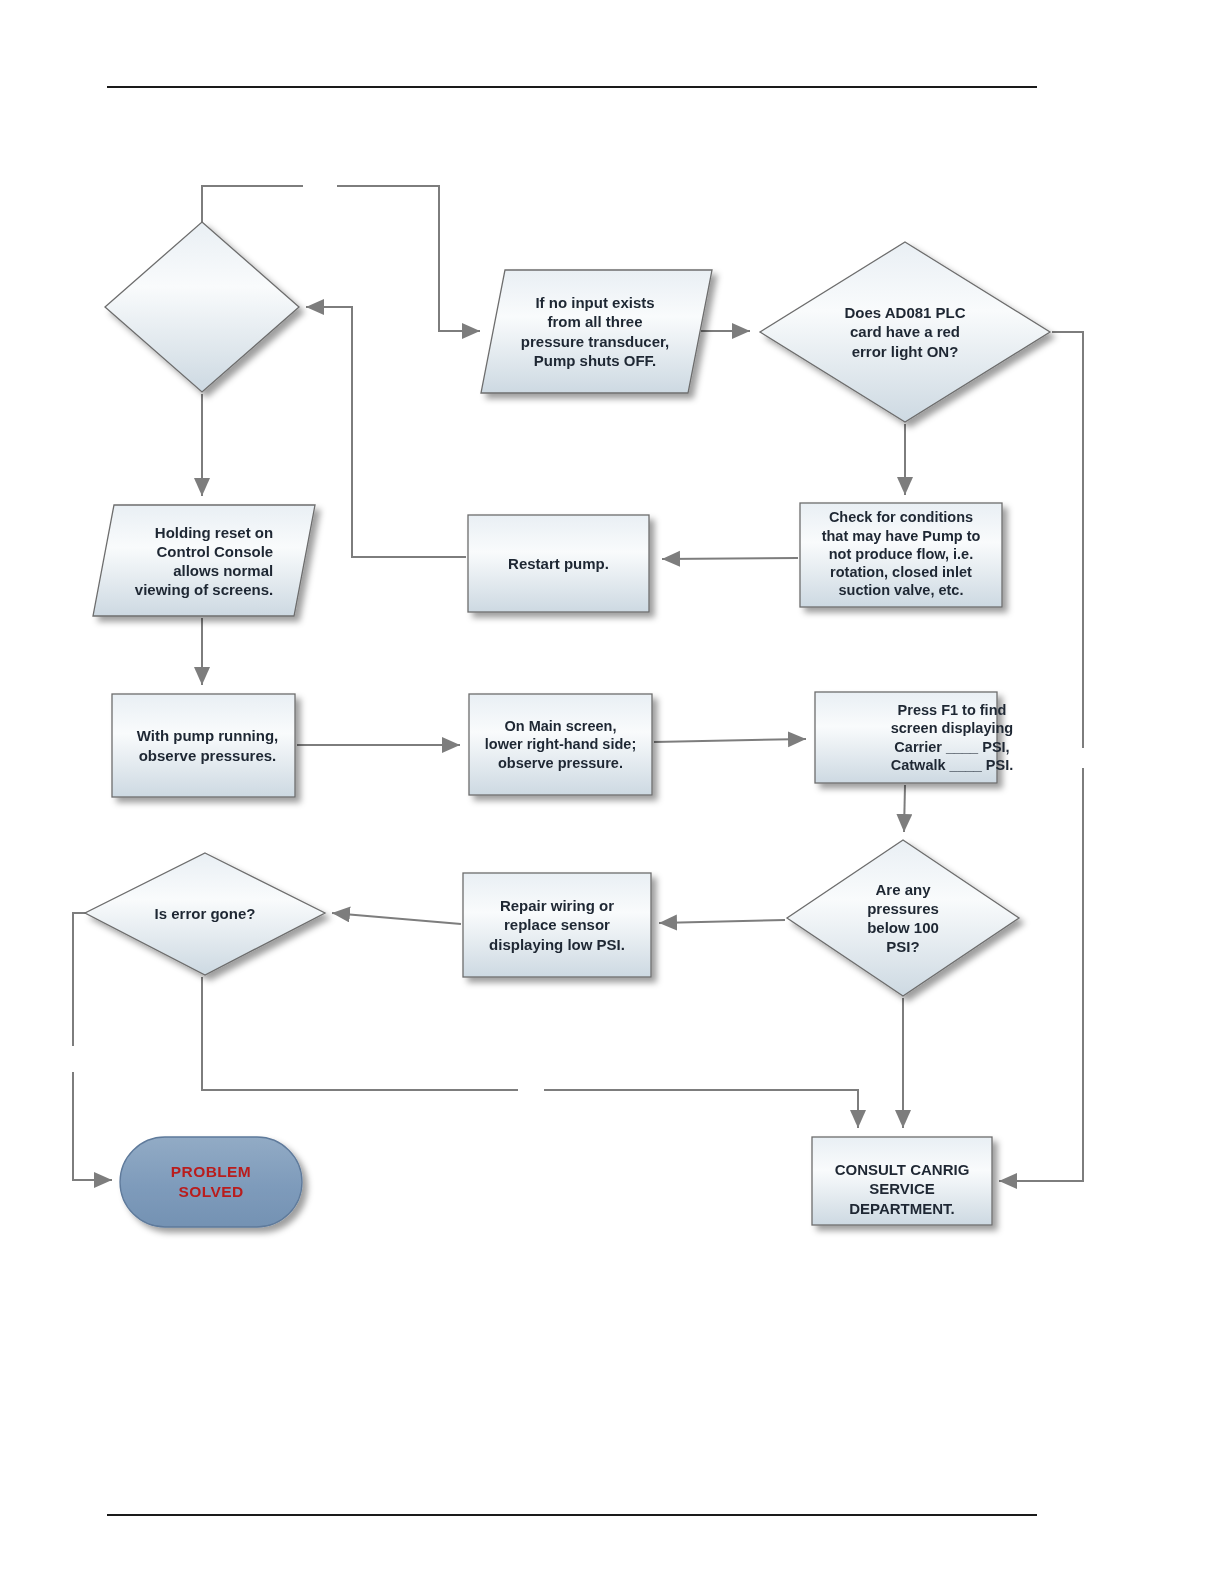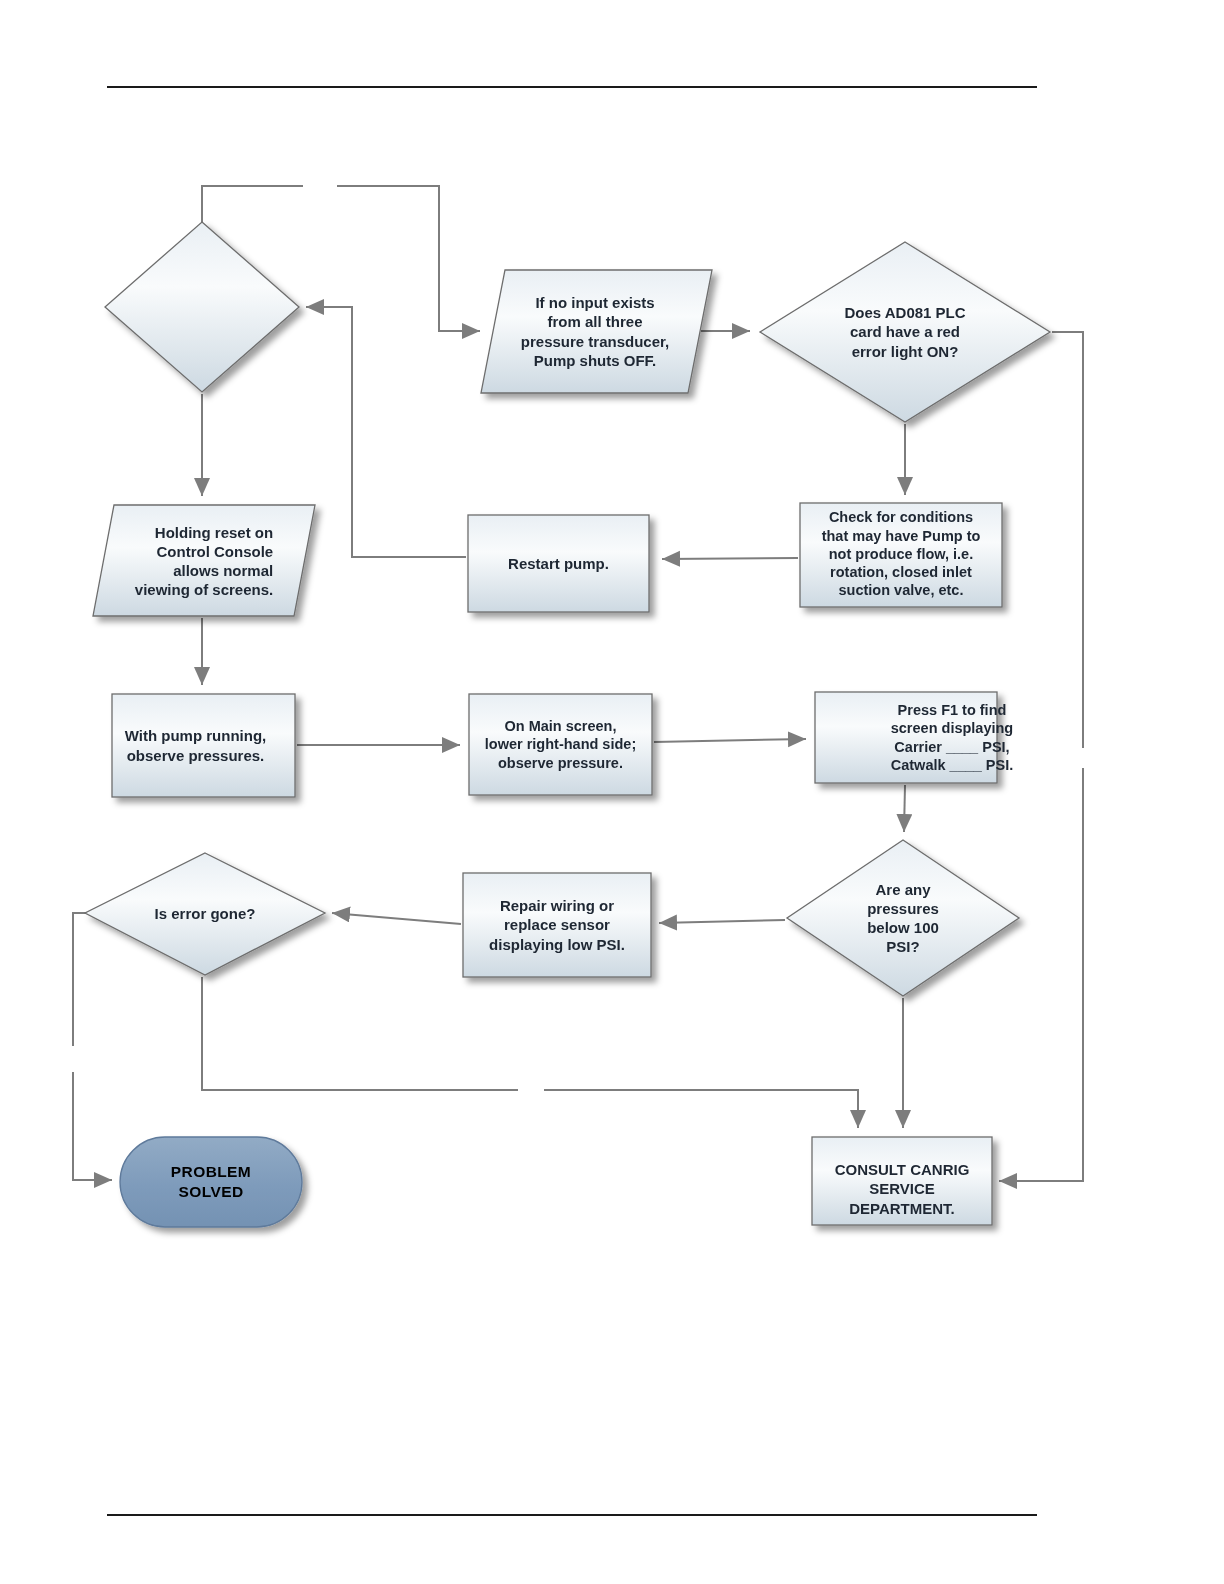--- a/index.html
+++ b/index.html
@@ -17,21 +17,21 @@
     text-align:center;
     font-weight:bold;
     font-size:15px;
     line-height:1.28;
     color:#1e2733;
     white-space:pre-line;
     pointer-events:none;
   }
   .label.small{font-size:14.5px;line-height:1.26;}
   .label.terminal{
-    color:#000000;
+    color:#b91c1c;
     font-size:15.5px;
     letter-spacing:0.4px;
   }
 </style>
 </head>
 <body>
 
 <div class="page">
 
   <svg class="layer" width="1224" height="1584" viewBox="0 0 1224 1584">
@@ -114,21 +114,21 @@
 viewing of screens.</div>
 
   <div class="label" style="left:468px;top:515px;width:181px;height:97px;">Restart pump.</div>
 
   <div class="label small" style="left:800px;top:504px;width:202px;height:100px;">Check for conditions
 that may have Pump to
 not produce flow, i.e.
 rotation, closed inlet
 suction valve, etc.</div>
 
-  <div class="label" style="left:104px;top:694px;width:183px;height:103px;">With pump running,
+  <div class="label" style="left:116px;top:694px;width:183px;height:103px;">With pump running,
 observe pressures.</div>
 
   <div class="label small" style="left:469px;top:694px;width:183px;height:101px;">On Main screen,
 lower right-hand side;
 observe pressure.</div>
 
   <div class="label small" style="left:815px;top:692px;width:182px;height:91px;padding-left:46px;">Press F1 to find
 screen displaying
 Carrier ____ PSI,
 Catwalk ____ PSI.</div>

